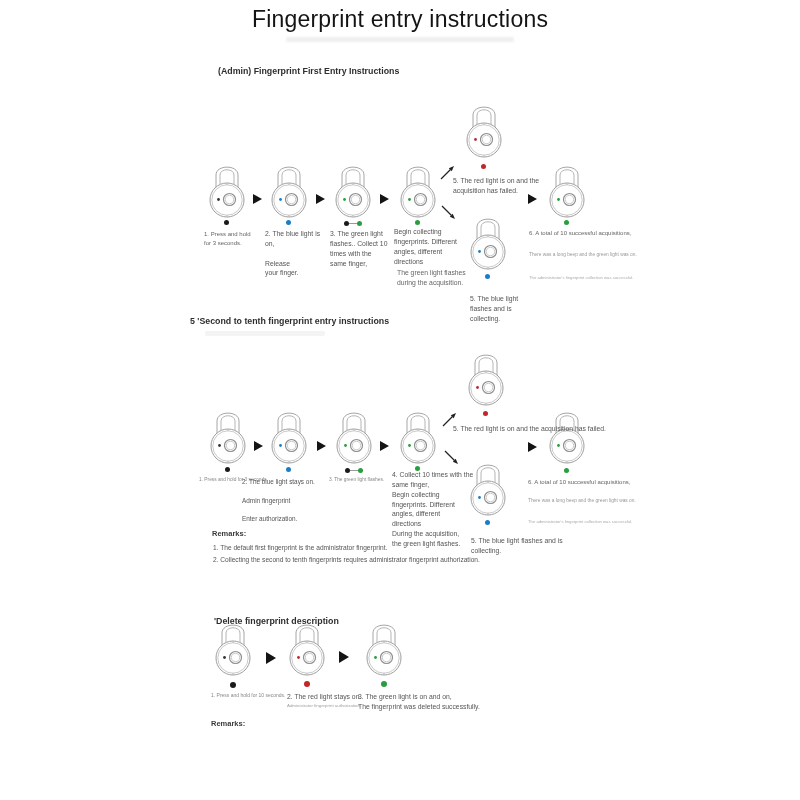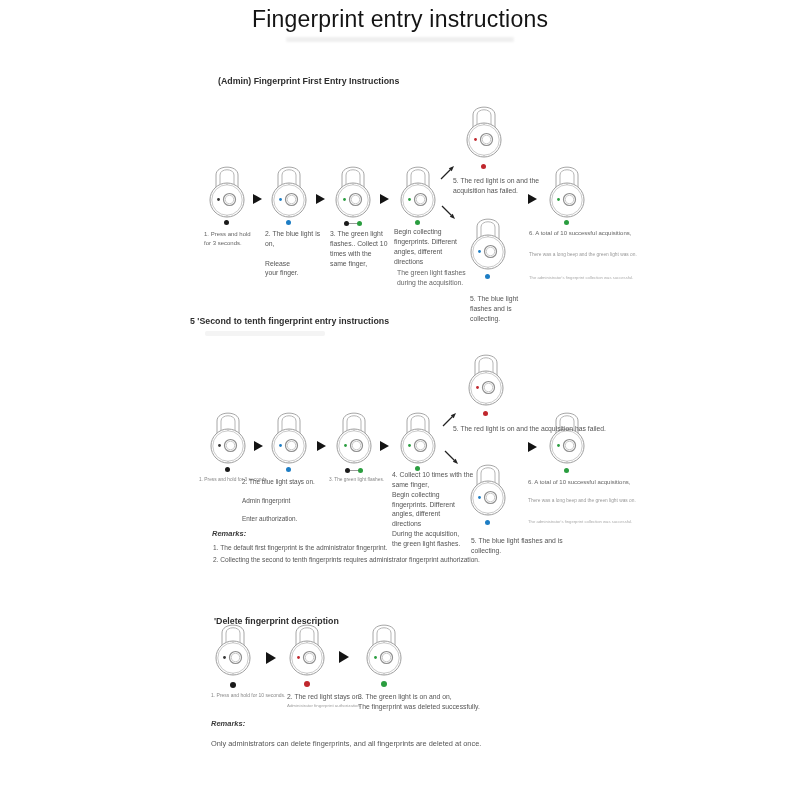--- a/index.html
+++ b/index.html
@@ -10,21 +10,21 @@
   .shadowbar{position:absolute;left:286px;top:37px;width:228px;height:5px;
        background:#efefef;border-radius:2px;filter:blur(1px);}
   .smudge{position:absolute;background:#f4f4f4;border-radius:2px;filter:blur(.5px);}
   .hdr{position:absolute;font-size:8.8px;font-weight:600;color:#2e2e2e;white-space:pre;}
   .t{position:absolute;white-space:pre-line;font-size:6.8px;line-height:1.45;color:#555;}
   .t.small{font-size:6px;color:#666;}
   .t.tiny{font-size:4.8px;color:#888;}
   .t.micro{font-size:4.4px;color:#a0a0a0;}
   .t.g2{font-size:4.8px;color:#999;}
   .t.g3{font-size:4.2px;color:#ababab;}
-  .t.rem-t{font-size:7.5px;font-weight:700;color:#3a3a3a;font-style:italic;}
+  .t.rem-t{font-size:7.5px;font-weight:700;color:#3a3a3a;}
   .t.rem{font-size:6.6px;color:#555;}
   .t.rem-big{font-size:7.4px;color:#555;}
   .lk{position:absolute;width:44px;height:62px;}
   .lk svg{display:block;}
   .dot{position:absolute;width:5px;height:5px;border-radius:50%;}
   .dot.big{width:6px;height:6px;}
   .dk{background:#1a1a1a;}.rd{background:#c0272d;}.bl{background:#1d7dc4;}.gr{background:#2a9d3f;}
   .conn{position:absolute;height:1px;background:#9a9a9a;}
   .ar{position:absolute;width:0;height:0;border-style:solid;
       border-width:5px 0 5px 9px;border-color:transparent transparent transparent #141414;}
@@ -56,21 +56,21 @@
       <polygon points="15,15 9.8,12.7 12.7,9.8" fill="#222"></polygon>
     </symbol>
   </defs>
 </svg>
 
 <div class="pg">
 
   <div class="ttl">Fingerprint entry instructions</div>
   <div class="shadowbar"></div>
 
-  <div class="hdr" style="left:218px;top:76px">(Admin) Fingerprint First Entry Instructions</div>
+  <div class="hdr" style="left:218px;top:66px">(Admin) Fingerprint First Entry Instructions</div>
 
   <div class="lk" style="left:205px;top:156px">
       <svg width="44" height="62" style="--led:#333">
         <use href="#lock"></use>
       </svg>
     </div>
   <div class="dot dk" style="left:224px;top:220px"></div>
   <div class="ar" style="left:253px;top:194px"></div>
 
   <div class="lk" style="left:267px;top:156px">
@@ -269,15 +269,14 @@
     </div>
   <div class="dot gr big" style="left:381px;top:681px"></div>
 
   <div class="t tiny" style="left:211px;top:692px;font-size:5px">1. Press and hold for 10 seconds.</div>
   <div class="t" style="left:287px;top:692px">2. The red light stays on.</div>
   <div class="t micro" style="left:287px;top:703px">Administrator fingerprint authorization.</div>
   <div class="t" style="left:358px;top:692px">3. The green light is on and on,
 The fingerprint was deleted successfully.</div>
 
   <div class="t rem-t" style="left:211px;top:719px">Remarks:</div>
-  <div class="t rem-big" style="left:211px;top:739px">Only administrators can delete fingerprints, and all fingerprints are deleted at once.</div>
 
 </div>
 
 </body></html>

